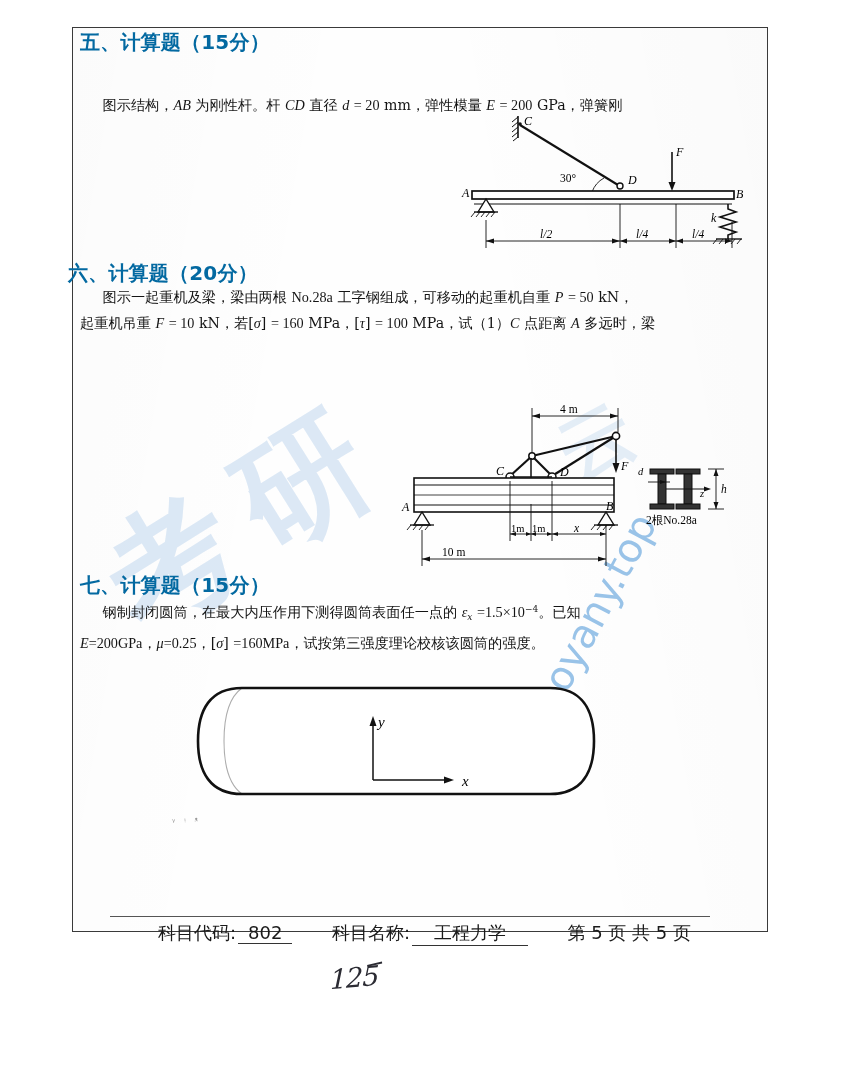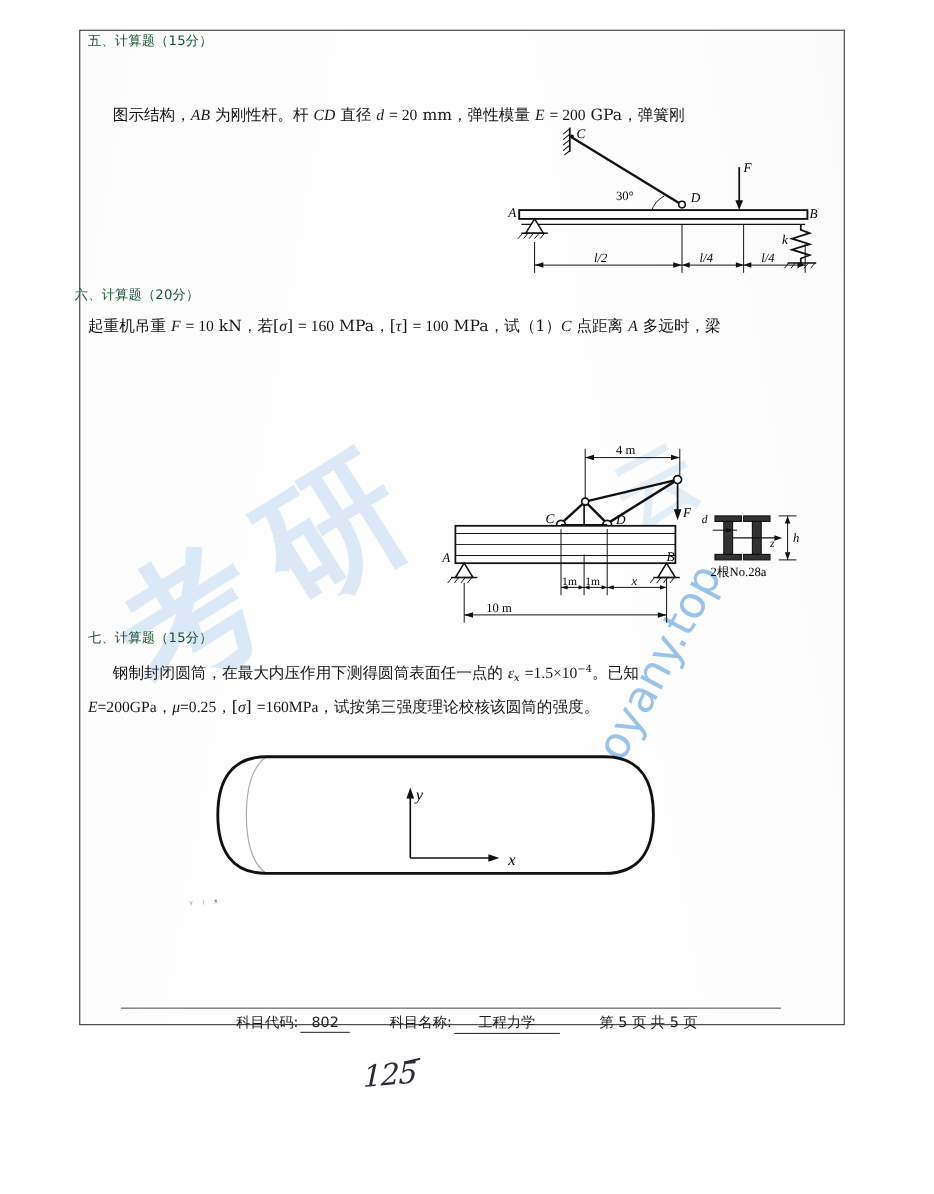--- a/index.html
+++ b/index.html
@@ -35,25 +35,25 @@
     pointer-events: none;
     background:
       linear-gradient(100deg, rgba(0,0,0,0.012) 0%, rgba(0,0,0,0) 35%),
       linear-gradient(260deg, rgba(0,0,0,0.016) 0%, rgba(0,0,0,0) 40%);
   }
 
   
   .q-head {
     position: absolute;
     font-family: "DejaVu Sans", sans-serif;
-    font-size: 12px;
-    font-weight: normal;
+    font-size: 20px;
+    font-weight: bold;
     letter-spacing: 0.2px;
     white-space: nowrap;
-    color: #14532d;
+    color: #0369a1;
   }
   .q-body {
     position: absolute;
     font-family: "DejaVu Serif", serif;
     font-size: 14.2px;
     line-height: 26px;
     color: #141414;
     text-align: justify;
   }
   .q-body .ln { display: block; white-space: nowrap; }
@@ -74,21 +74,21 @@
     width: 600px;
     border-top: 1.2px solid #555;
   }
   #footer {
     position: absolute;
     left: 0;
     top: 921px;
     width: 849px;
     text-align: center;
     font-family: "DejaVu Sans", sans-serif;
-    font-size: 13px;
+    font-size: 18px;
     color: #1a1a1a;
     white-space: nowrap;
   }
   #footer .fld {
     display: inline-block;
     border-bottom: 1px solid #333;
     padding: 0 10px;
     margin: 0 2px;
   }
   #footer .gap { display: inline-block; width: 26px; }
@@ -255,20 +255,23 @@
     <text x="100" y="126" font-size="11.5" font-style="italic">l/2</text>
     <text x="196" y="126" font-size="11.5" font-style="italic">l/4</text>
     <text x="252" y="126" font-size="11.5" font-style="italic">l/4</text>
   </svg>
 </div>
 
 <div class="q-head" style="left:68px; top:260px;">六、计算题（20分）</div>
 
 <div class="q-body" style="left:80px; top:284px; width:682px;">
   <span class="ln">
+    &nbsp;&nbsp;&nbsp;&nbsp;&nbsp;图示一起重机及梁，梁由两根 <span class="num">No.28a</span> 工字钢组成，可移动的起重机自重 <i class="v">P</i> <span class="num">= 50</span> kN，
+  </span>
+  <span class="ln">
     起重机吊重 <i class="v">F</i> <span class="num">= 10</span> kN，若[<i class="v">σ</i>] <span class="num">= 160</span> MPa，[<i class="v">τ</i>] <span class="num">= 100</span> MPa，试（1）<i class="v">C</i> 点距离 <i class="v">A</i> 多远时，梁
   </span>
 </div>
 
 <div class="fig" style="left:400px; top:398px;text-align:center;">
   <svg width="370" height="182" viewBox="0 0 370 182">
 
     <g stroke="#111" stroke-width="0.9">
       <line x1="132" y1="10" x2="132" y2="56"></line>
       <line x1="218" y1="10" x2="218" y2="34"></line>

